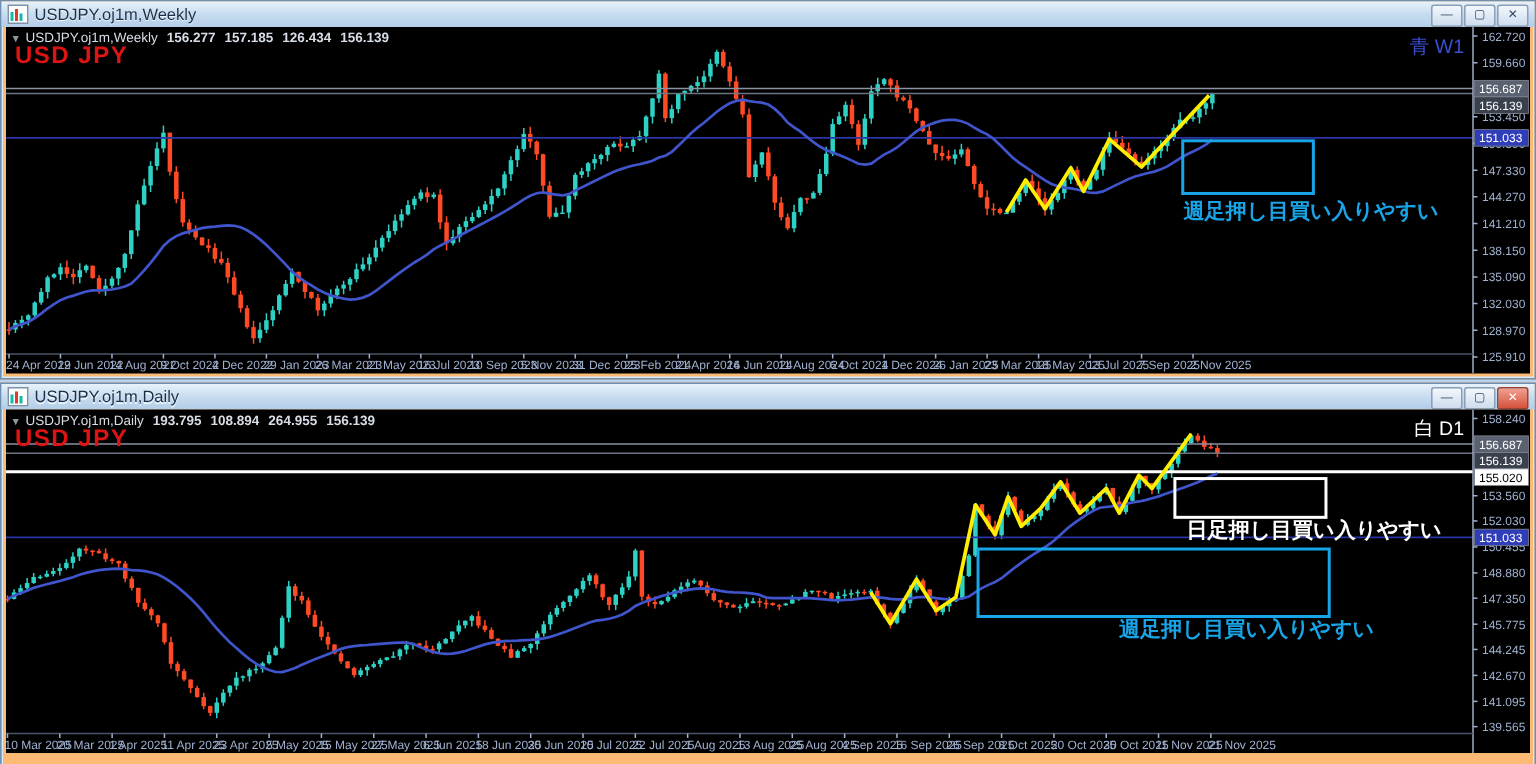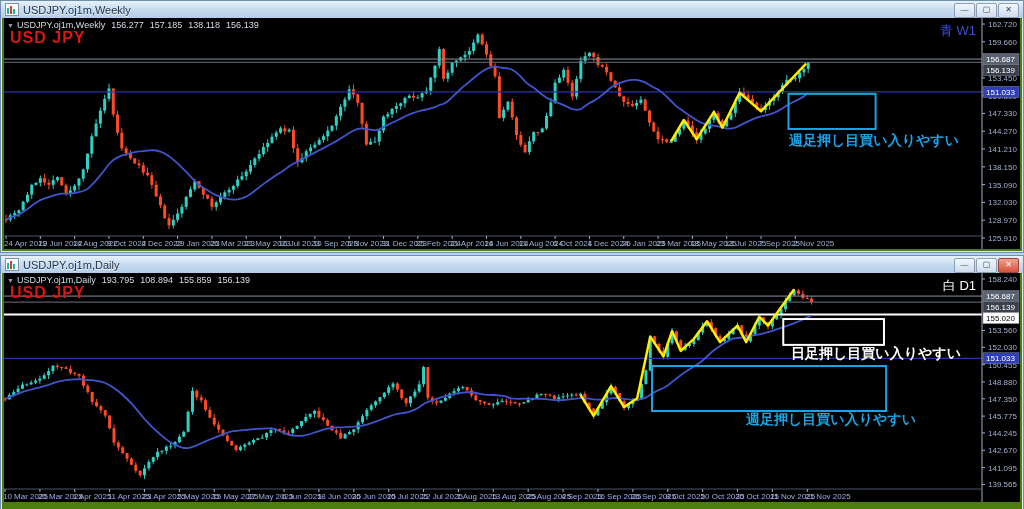--- a/index.html
+++ b/index.html
@@ -1,32 +1,32 @@
 <!DOCTYPE html>
 <html><head>
 <meta charset="utf-8">
 <style>
   html,body{margin:0;padding:0;background:#b9d1ea;width:1024px;height:509px;overflow:hidden;
             font-family:"Liberation Sans",sans-serif;}
-  .window{position:absolute;left:0;width:1024px;background:#4d7c0f;border:1px solid #6e8fae;
+  .window{position:absolute;left:0;width:1024px;background:#fdba74;border:1px solid #6e8fae;
           box-sizing:border-box;box-shadow:inset 0 0 0 1px #d9e8f7;}
   .titlebar{height:17px;display:flex;align-items:center;padding:0 4px;
             background:linear-gradient(#e8f2fb,#c7dcf0 50%,#b3cde8);position:relative;}
   .titlebar .app-ico{width:12px;height:11px;margin-right:4px;position:relative;background:#fdfdfd;border:1px solid #7d91a8;}
   .titlebar .app-ico i{position:absolute;width:2px;background:#e03b2a;bottom:1px;}
   .titlebar .app-ico i.g{background:#19b9a9;}
   .title-text{font-size:11px;color:#1d2f45;white-space:nowrap;text-shadow:0 1px 0 #f2f8ff;}
   .winbtns{position:absolute;right:4px;top:2px;display:flex;gap:1px;}
   .winbtn{width:19px;height:13px;font-size:8px;line-height:12px;text-align:center;color:#33475e;
           background:linear-gradient(#f2f7fc,#cfdced);border:1px solid #8b9fb6;border-radius:2px;cursor:pointer;}
   .winbtn.close-red{background:linear-gradient(#f0a092,#d6523c);color:#fff;border-color:#9c4434;}
   .client{position:relative;margin:0 3px 3px 3px;background:#000;overflow:hidden;}
   .ohlc{position:absolute;left:3px;top:2px;font-size:9px;color:#d7dde6;white-space:nowrap;z-index:5;}
   .ohlc .mk{color:#8d97a6;font-size:7px;margin-right:3px;}
-  .ohlc b{font-weight:normal;margin-left:6px;text-align:center;}
+  .ohlc b{font-weight:bold;margin-left:6px;text-align:center;}
   .watermark{position:absolute;left:6px;top:11px;font-size:16px;font-weight:bold;letter-spacing:1px;z-index:5;}
   .corner{position:absolute;right:44px;top:4px;font-size:13px;z-index:5;}
   svg{display:block;}
 </style>
 </head>
 <body>
 
 <div class="window" style="top:0;height:253px;">
   <div class="titlebar">
     <span class="app-ico">
@@ -36,21 +36,21 @@
       </span>
     <span class="title-text">USDJPY.oj1m,Weekly</span>
     <span class="winbtns">
       <span class="winbtn">—</span>
       <span class="winbtn">▢</span>
       <span class="winbtn">✕</span>
     </span>
   </div>
   <div class="client" style="height:231px;">
     <div class="ohlc">
-      <span class="mk">▼</span><span>USDJPY.oj1m,Weekly</span><b>156.277</b><b>157.185</b><b>138.118</b><b>156.139</b>
+      <span class="mk">▼</span><span>USDJPY.oj1m,Weekly</span><b>156.277</b><b>157.185</b><b>126.434</b><b>156.139</b>
     </div>
     <div class="watermark" style="color:#dd1414">USD JPY</div>
     <div class="corner" style="color:#3a4ed2">青 W1</div>
     <svg width="1016" height="231">
         <defs>
           <clipPath id="clip0">
             <rect x="0" y="4" width="978" height="213"></rect>
           </clipPath>
         </defs>
         <g clip-path="url(#clip0)">
@@ -537,21 +537,21 @@
       </span>
     <span class="title-text">USDJPY.oj1m,Daily</span>
     <span class="winbtns">
       <span class="winbtn">—</span>
       <span class="winbtn">▢</span>
       <span class="winbtn close-red">✕</span>
     </span>
   </div>
   <div class="client" style="height:229px;">
     <div class="ohlc">
-      <span class="mk">▼</span><span>USDJPY.oj1m,Daily</span><b>193.795</b><b>108.894</b><b>155.859</b><b>156.139</b>
+      <span class="mk">▼</span><span>USDJPY.oj1m,Daily</span><b>193.795</b><b>108.894</b><b>264.955</b><b>156.139</b>
     </div>
     <div class="watermark" style="color:#dd1414">USD JPY</div>
     <div class="corner" style="color:#ffffff">白 D1</div>
     <svg width="1016" height="229">
         <defs>
           <clipPath id="clip1">
             <rect x="0" y="4" width="978" height="211"></rect>
           </clipPath>
         </defs>
         <g clip-path="url(#clip1)">

